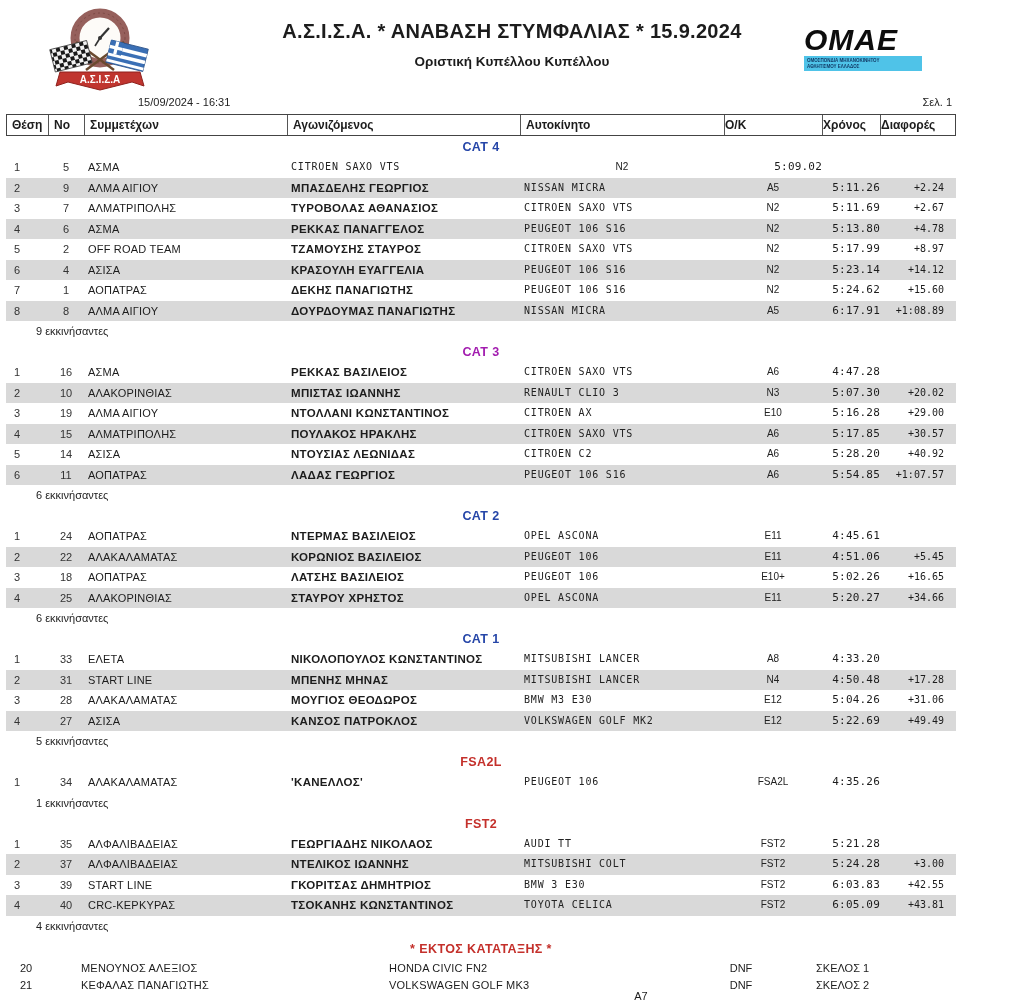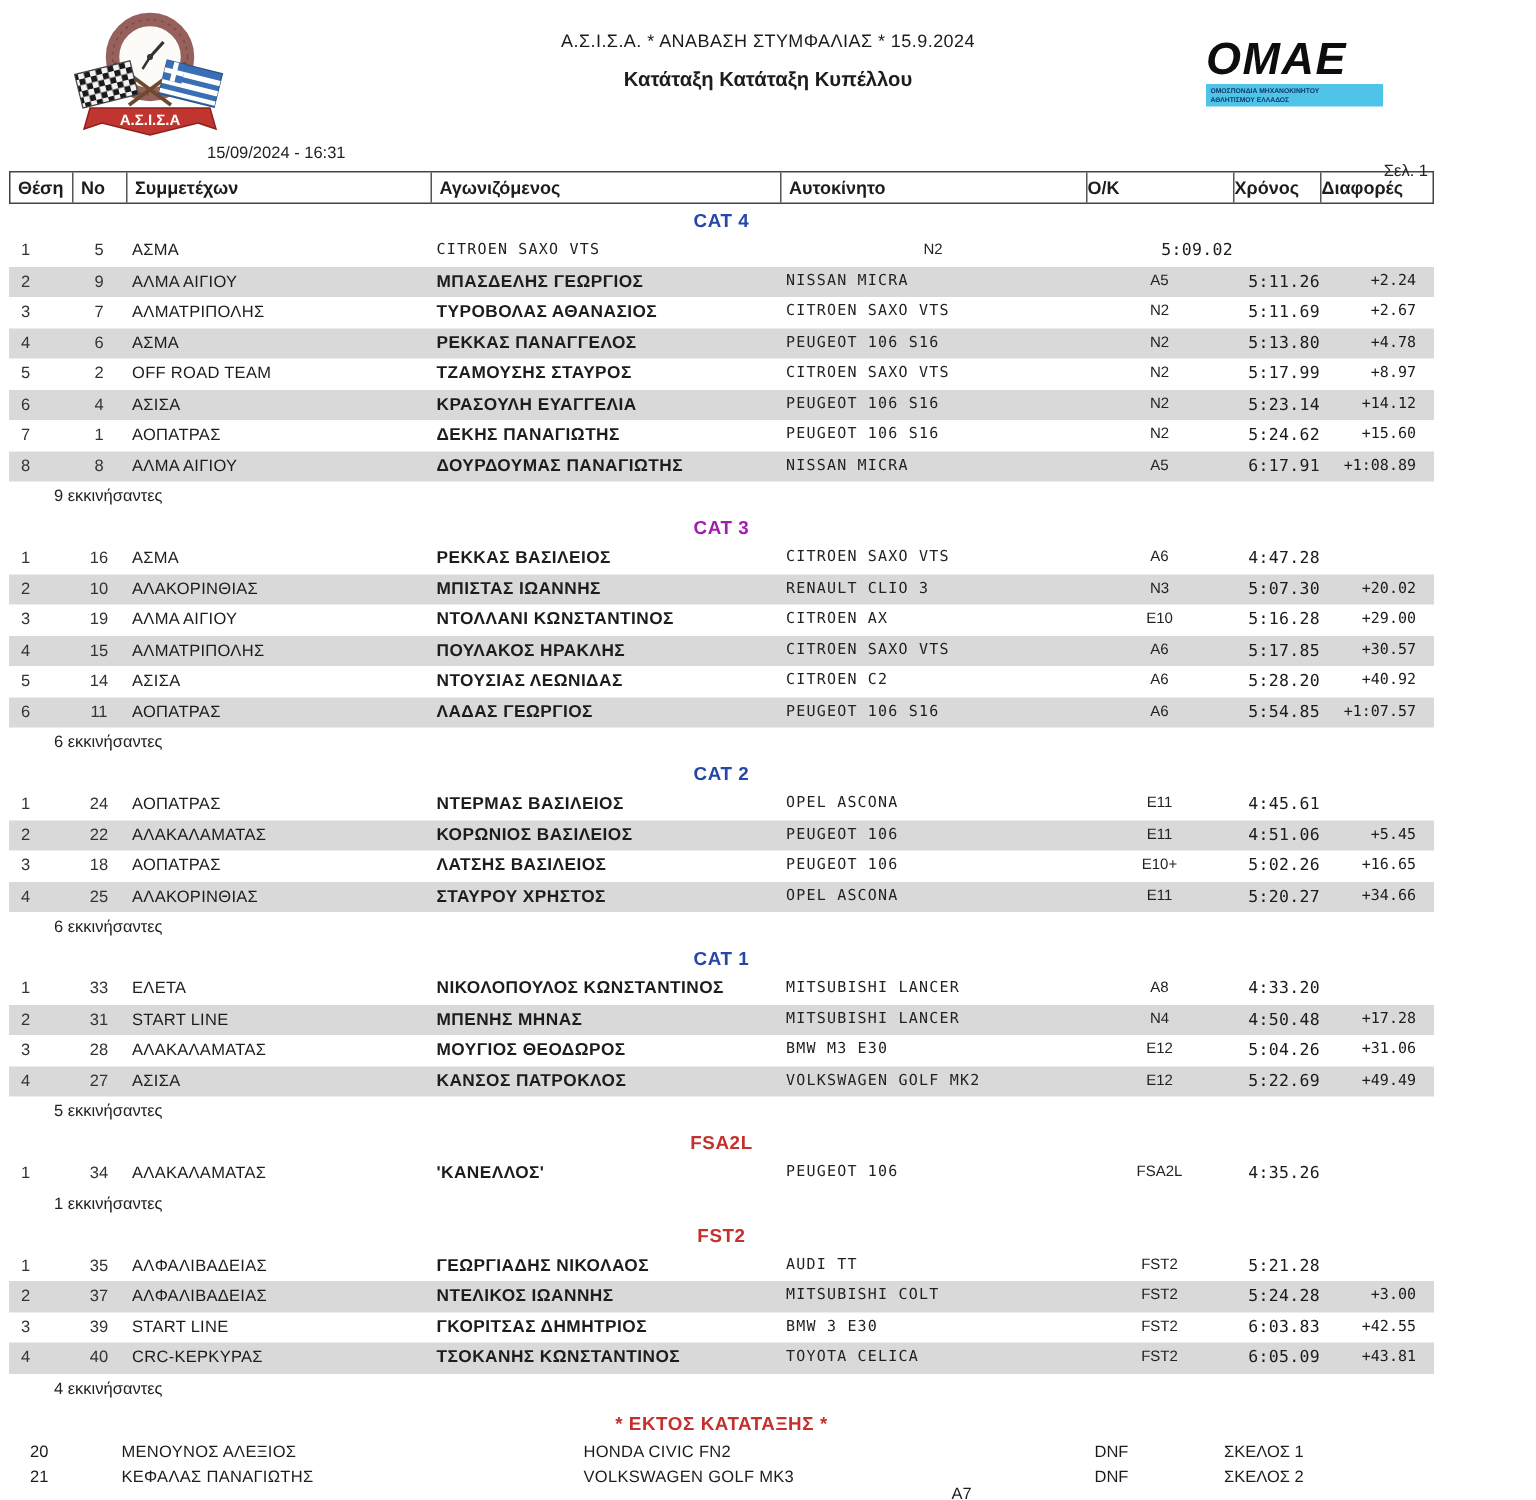--- a/index.html
+++ b/index.html
@@ -3,28 +3,28 @@
 <meta charset="utf-8">
 <style>
   html,body{margin:0;padding:0;background:#fff;}
   body{width:1024px;height:1000px;font-family:"Liberation Sans",sans-serif;color:#1c1c1c;overflow:hidden;}
   .page{position:relative;width:1012px;padding:0 6px;}
 
   
   .hdr{position:relative;height:96px;}
   .logo{position:absolute;left:40px;top:8px;}
   .titles{position:absolute;left:31px;width:950px;top:20px;text-align:center;}
-  .title{font-size:12px;font-weight:normal;letter-spacing:.3px;}
+  .title{font-size:20px;font-weight:bold;letter-spacing:.3px;}
   .subtitle{font-size:13.5px;font-weight:bold;margin-top:11px;}
   .omae{position:absolute;right:96px;top:26px;width:118px;text-align:left;}
   .omae-word{font-size:30px;line-height:28px;font-weight:800;font-style:italic;color:#0d0d0d;letter-spacing:1px;font-family:"Liberation Sans",sans-serif;}
   .omae-band{margin-top:2px;background:var(--omae-band,#4FC3E8);padding:2px 3px;color:#123a66;font-weight:bold;font-size:4.5px;line-height:1.25;white-space:nowrap;overflow:hidden;}
   .meta{position:relative;height:18px;font-size:11px;color:#222;}
   .meta .date{position:absolute;left:132px;top:0;}
-  .meta .pg{position:absolute;right:66px;top:12px;}
+  .meta .pg{position:absolute;right:66px;top:0;}
 
   
   .tbl{width:950px;}
   .thead{display:grid;grid-template-columns:42px 36px 203px 233px 204px 98px 58px 76px;
          border:1px solid #444;height:20px;line-height:20px;font-weight:bold;font-size:12px;}
   .thead .hc{border-right:1px solid #555;padding-left:5px;white-space:nowrap;overflow:hidden;}
   .thead .hc:last-child{border-right:none;}
   .thead .hc.center{text-align:left;padding-left:0;}
 
   .cat-title{width:950px;text-align:center;font-weight:bold;font-size:12.5px;height:21px;line-height:22px;letter-spacing:.4px;}
@@ -87,21 +87,21 @@
           <rect x="62" y="41" width="13" height="3.2" fill="#fff"></rect>
         </g>
 
         <path d="M14 64 L94 64 L98 78 L86 74 L54 82 L22 74 L10 78 Z" fill="#c0352f" stroke="#8e211d" stroke-width="1"></path>
         <text x="54" y="75" text-anchor="middle" font-size="10" font-weight="bold" fill="#fff" font-family="Liberation Sans, sans-serif">Α.Σ.Ι.Σ.Α</text>
       </svg>
     </div>
 
     <div class="titles">
       <div class="title">Α.Σ.Ι.Σ.Α. * ΑΝΑΒΑΣΗ ΣΤΥΜΦΑΛΙΑΣ * 15.9.2024</div>
-      <div class="subtitle">Κατάταξη Κατάταξη Κυπέλλου</div>
+      <div class="subtitle">Οριστική Κυπέλλου Κυπέλλου</div>
     </div>
 
     <div class="omae">
       <div class="omae-word">OMAE</div>
       <div class="omae-band">
         <div>ΟΜΟΣΠΟΝΔΙΑ ΜΗΧΑΝΟΚΙΝΗΤΟΥ</div>
         <div>ΑΘΛΗΤΙΣΜΟΥ ΕΛΛΑΔΟΣ</div>
       </div>
     </div>
   </div>

